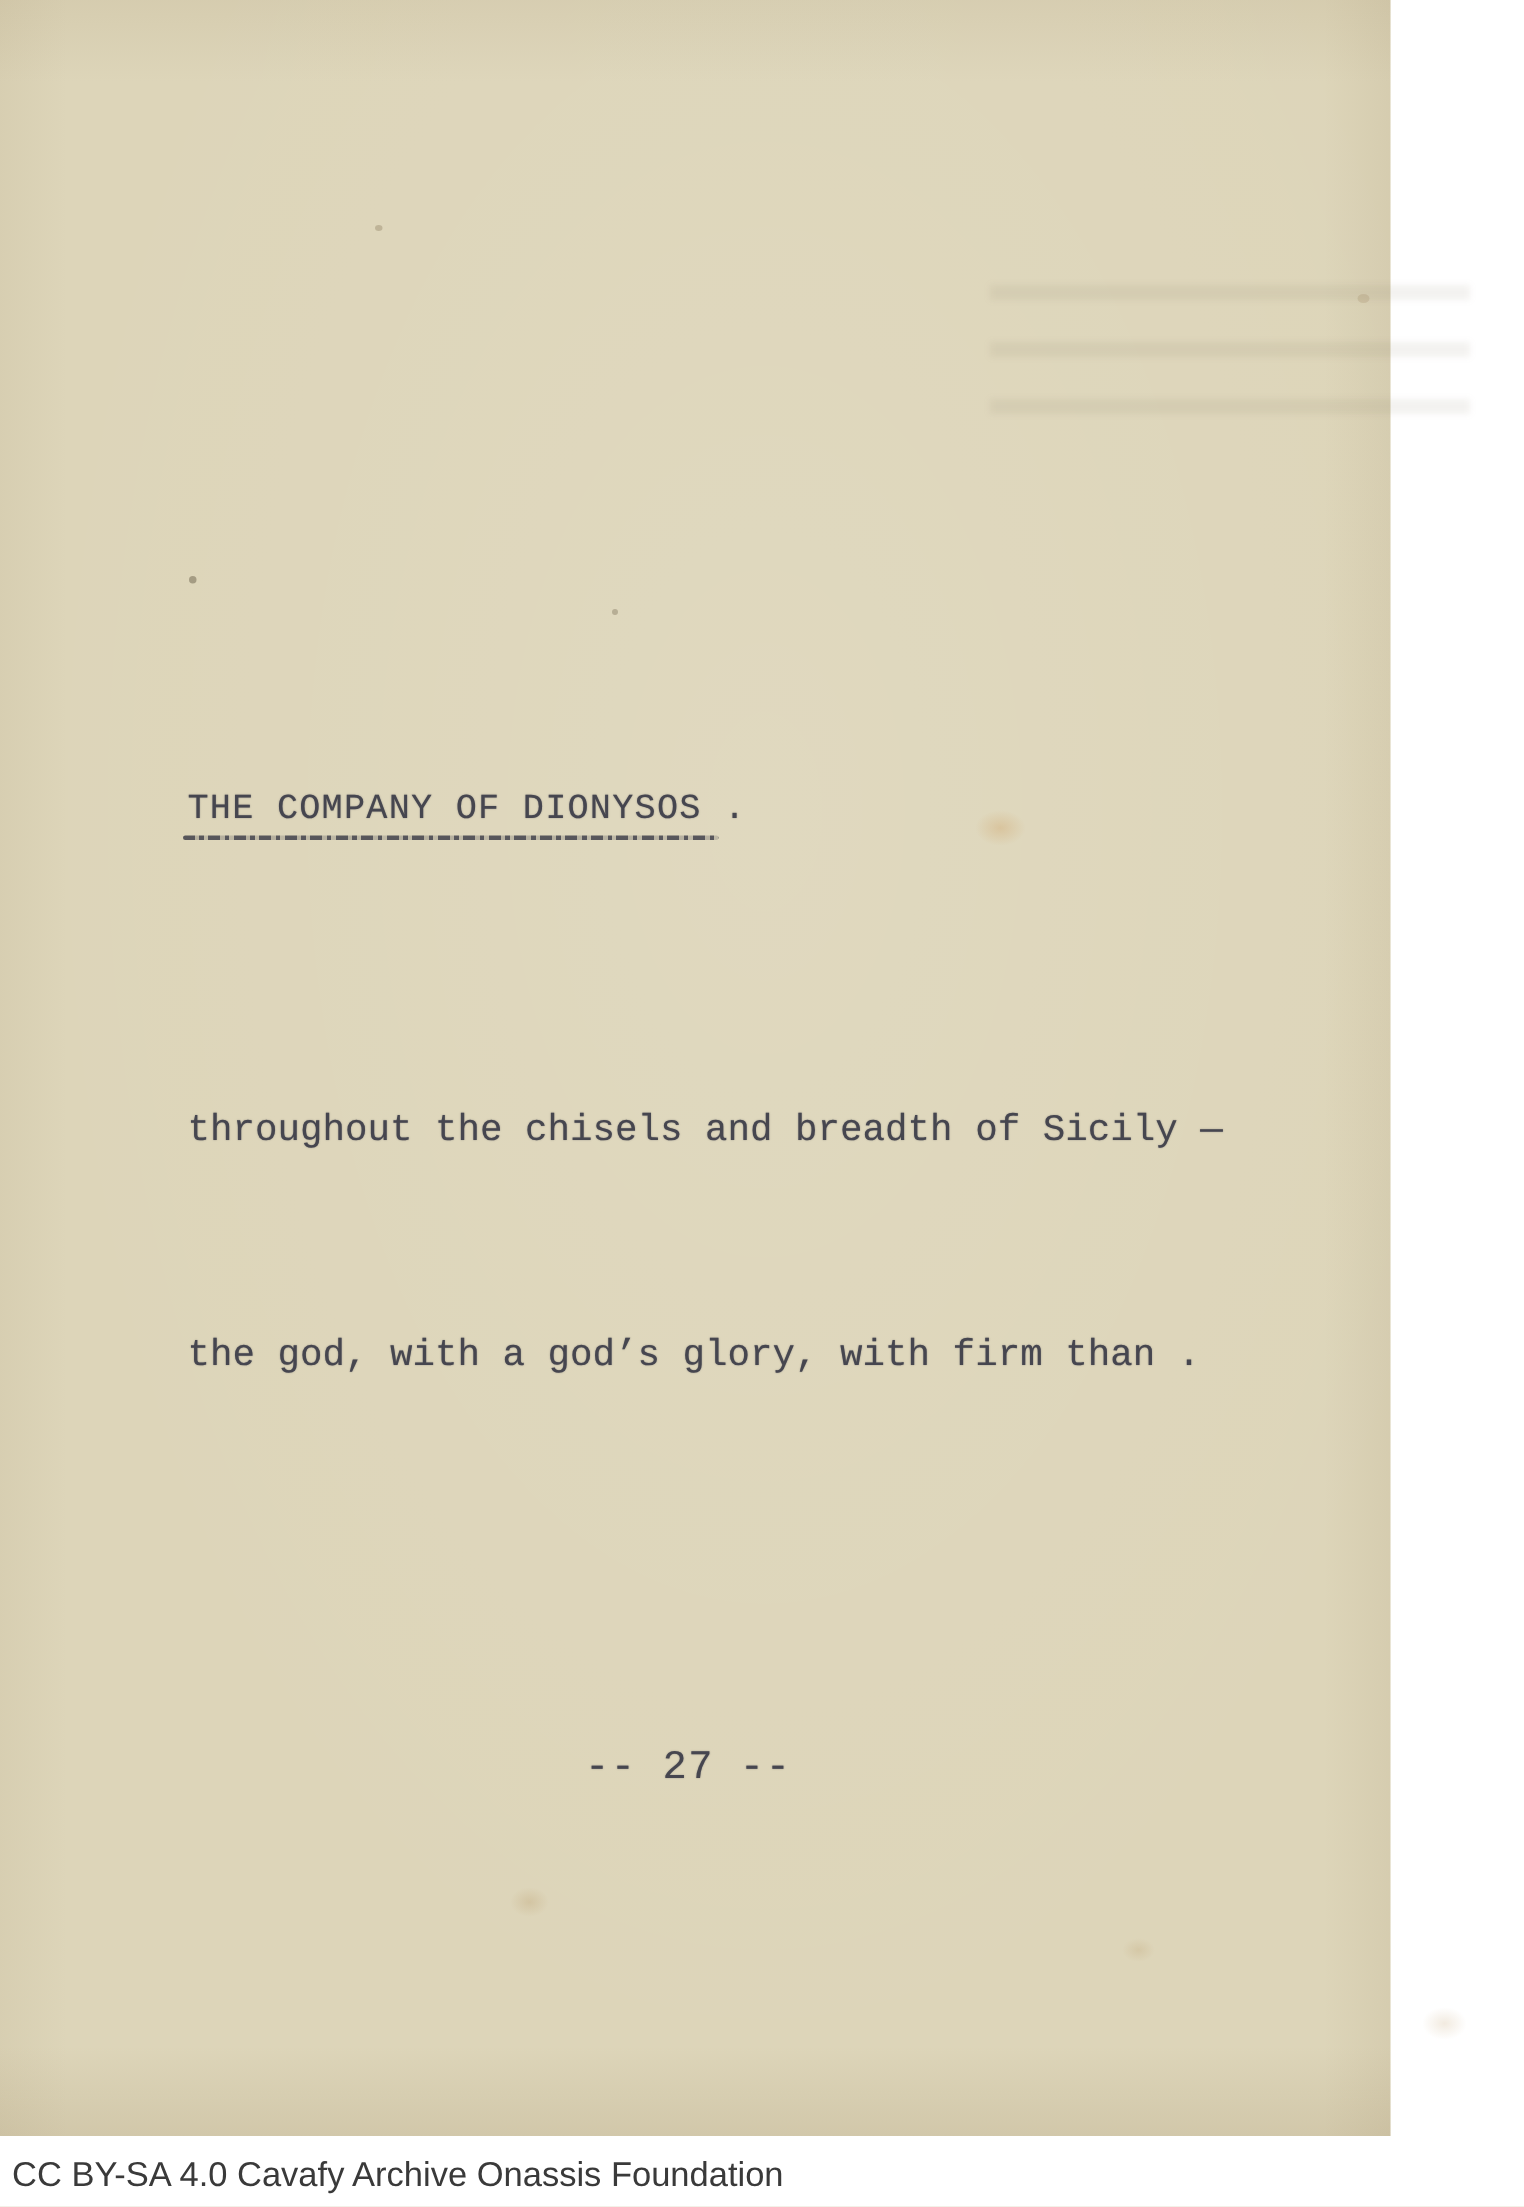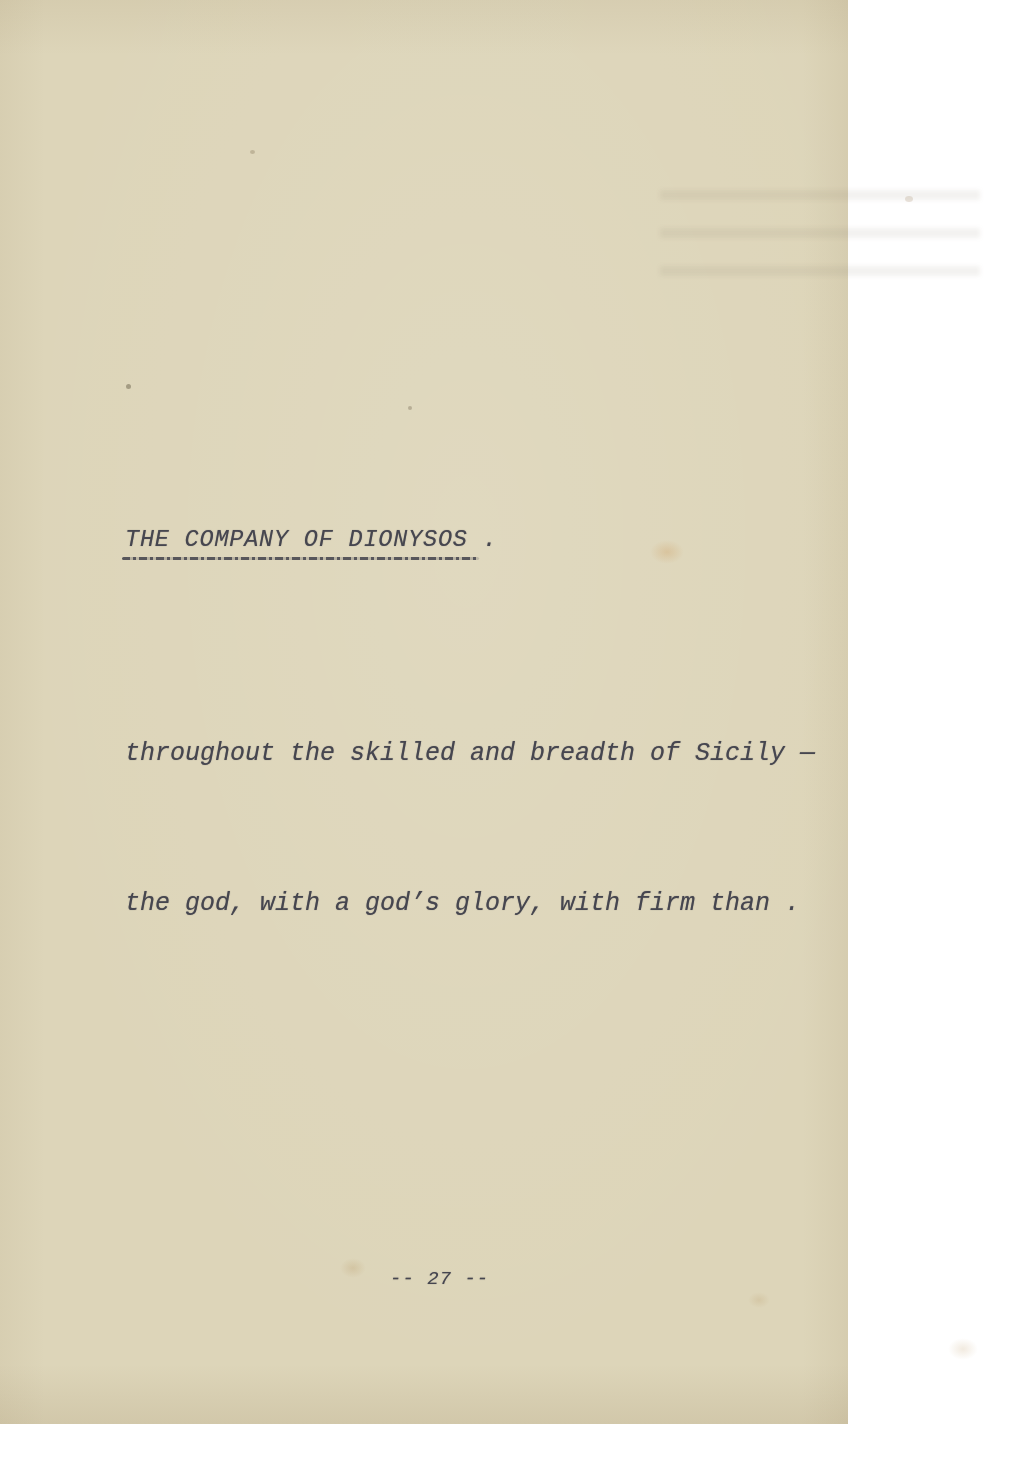--- a/index.html
+++ b/index.html
@@ -5,29 +5,28 @@
   html,body{margin:0;padding:0;}
   .screenshot{
     position:relative;
     width:1016px;height:1471px;
     background:#ffffff;
     overflow:hidden;
     font-family:"Liberation Mono","DejaVu Sans Mono",monospace;
   }
   
   .paper{
-    position:absolute;left:0;top:0;width:848px;height:1424px;
+    position:absolute;left:0;top:0;width:927px;height:1424px;
     background-color:#ddd5b9;
     background-image:
       radial-gradient(ellipse at 55% 38%, rgba(255,255,255,0.09), rgba(255,255,255,0) 70%),
       linear-gradient(180deg, rgba(150,128,88,0.10), rgba(150,128,88,0) 55px),
       linear-gradient(0deg, rgba(140,118,78,0.14), rgba(140,118,78,0) 60px),
       linear-gradient(90deg, rgba(140,118,78,0.07), rgba(140,118,78,0) 45px),
       linear-gradient(270deg, rgba(140,118,78,0.09), rgba(140,118,78,0) 45px);
-    font-style: italic;
   }
   
   .speck{position:absolute;border-radius:50%;}
   .s1{left:650px;top:540px;width:34px;height:24px;
       background:radial-gradient(ellipse,rgba(196,128,48,0.22),rgba(196,128,48,0) 70%);}
   .s2{left:126px;top:384px;width:5px;height:5px;background:rgba(96,86,64,0.45);}
   .s3{left:408px;top:406px;width:4px;height:4px;background:rgba(110,98,74,0.35);}
   .s4{left:340px;top:1258px;width:26px;height:20px;
       background:radial-gradient(ellipse,rgba(170,130,70,0.20),rgba(170,130,70,0) 70%);}
   .s5{left:748px;top:1292px;width:22px;height:16px;
@@ -54,22 +53,22 @@
     background:repeating-linear-gradient(90deg,
       rgba(64,64,74,0.85) 0 8px, rgba(64,64,74,0.25) 8px 11px,
       rgba(64,64,74,0.85) 11px 14px, rgba(64,64,74,0.20) 14px 17px);
     border-radius:2px;
   }
   .poem{
     position:absolute;left:125px;top:630px;
     font-size:25px;line-height:49.7px;white-space:pre;
   }
   .page-number{
-    position:absolute;left:390px;top:1268px;
-    font-size:19px;letter-spacing:1px;white-space:pre;
+    position:absolute;left:390px;top:1164px;
+    font-size:27px;letter-spacing:1px;white-space:pre;
   }
   
   .footer{
     position:absolute;left:0;bottom:0;width:1016px;height:47px;
     background:#ffffff;
   }
   .footer-text{
     position:absolute;left:8px;top:0;height:47px;line-height:50px;
     font-family:"Liberation Sans","DejaVu Sans",sans-serif;
     font-size:23px;color:#3a3a3a;
@@ -88,26 +87,29 @@
     <div class="speck s5"></div>
     <div class="speck s6"></div>
     <div class="speck s7"></div>
     <div class="speck s8"></div>
     <div class="bleed"></div>
 
     <div class="doc-title typed">THE COMPANY OF DIONYSOS .</div>
     <div class="title-underline"></div>
 
     <div class="poem">
-      <div class="typed">throughout the skilled and breadth of Sicily —</div>
+      <div class="typed">throughout the chisels and breadth of Sicily —</div>
       <div class="typed">the god, with a god’s glory, with firm than .</div>
       
       
       
       
       
     </div>
 
     <div class="page-number typed">-- 27 --</div>
   </div>
 
+  <div class="footer">
+    <div class="footer-text">CC BY-SA 4.0 Cavafy Archive Onassis Foundation</div>
+  </div>
 
 </div>
 
 </body></html>

